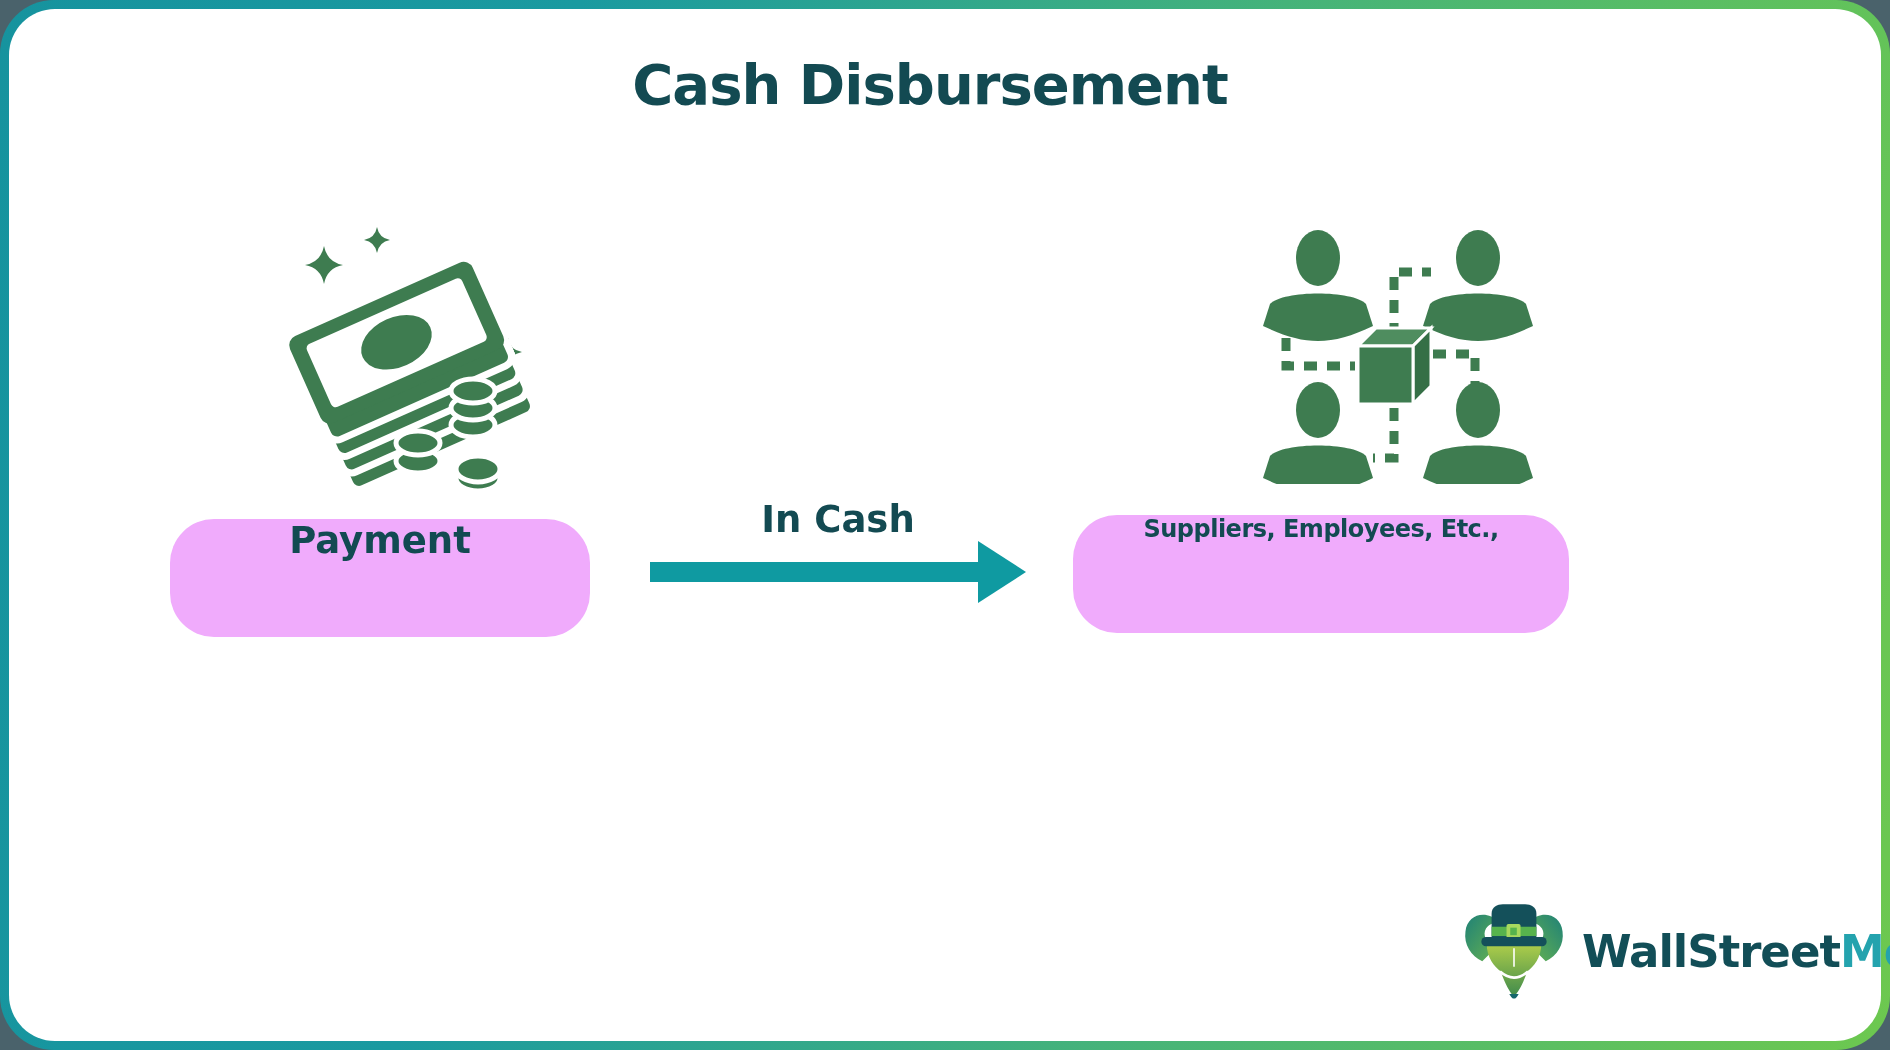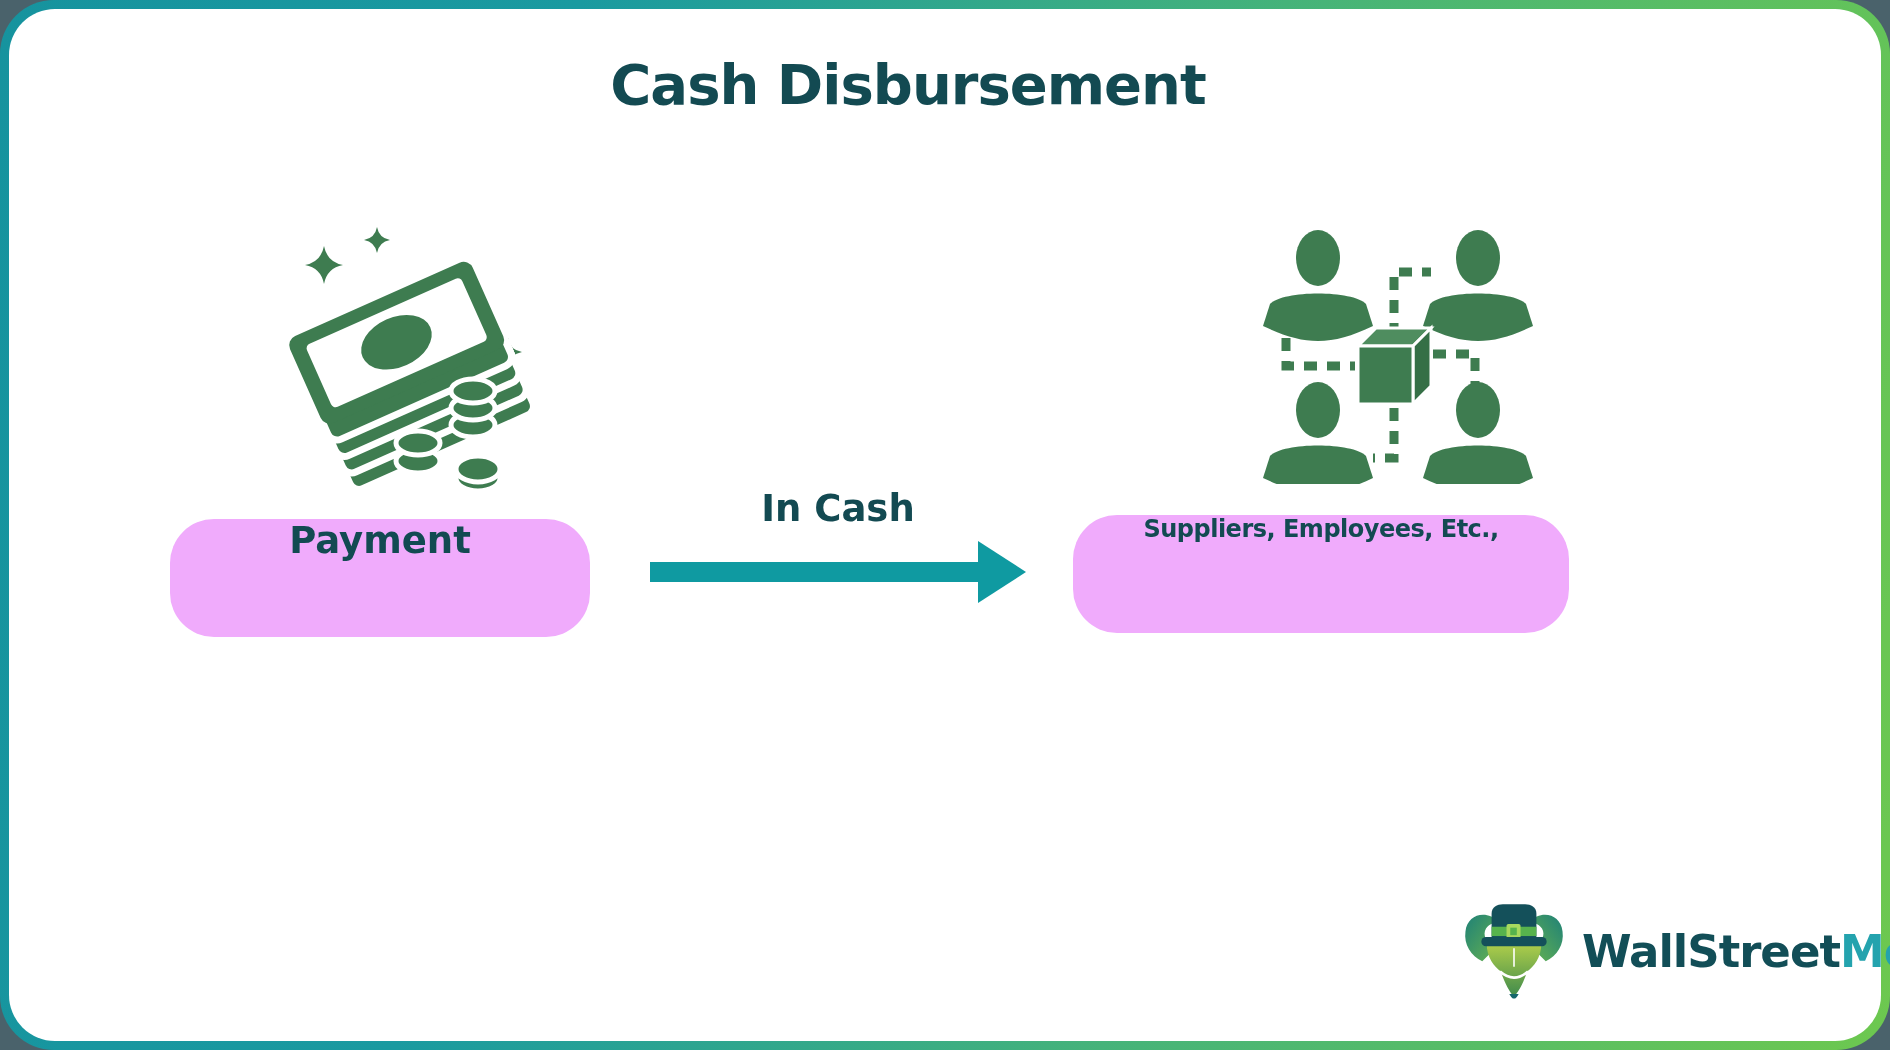--- a/index.html
+++ b/index.html
@@ -10,38 +10,38 @@
 
   .card-border {
     position:absolute; inset:0; border-radius:54px;
     background:linear-gradient(100deg,#16939e 0%,#1a9aa0 28%,#45b37a 62%,#6dc84f 100%);
   }
   .card-inner {
     position:absolute; inset:9px; border-radius:46px; background:#ffffff;
   }
 
   .title {
-    position:absolute; left:908px; top:52px; transform:translateX(-50%);
+    position:absolute; left:930px; top:52px; transform:translateX(-50%);
     font-size:56px; font-weight:bold; color:#134a52; letter-spacing:-1px; white-space:nowrap;
   }
 
   .icon-box { position:absolute; }
   #cash-icon   { left:250px; top:180px; width:300px; height:330px; }
   #people-icon { left:1261px; top:226px; width:274px; height:258px; }
 
   .flow-box {
     position:absolute; height:118px; border-radius:44px; background:#f0abfc;
     display:flex; align-items:flex-start; justify-content:center;
     color:#134a52; font-weight:bold; white-space:nowrap;
   }
   #payment-box   { left:170px;  top:519px; width:420px; font-size:37px; }
   #suppliers-box { left:1073px; top:515px; width:496px; font-size:24px; letter-spacing:-0.5px; }
 
   .arrow-label {
-    position:absolute; left:838px; top:487px; transform:translateX(-50%);
+    position:absolute; left:838px; top:498px; transform:translateX(-50%);
     font-size:37px; font-weight:bold; color:#134a52; white-space:nowrap;
   }
   .arrow-shaft {
     position:absolute; left:650px; top:562px; width:332px; height:20px; background:#0f9aa1;
   }
   .arrow-head {
     position:absolute; left:978px; top:541px; width:0; height:0;
     border-left:48px solid #0f9aa1; border-top:31px solid transparent; border-bottom:31px solid transparent;
   }
 

